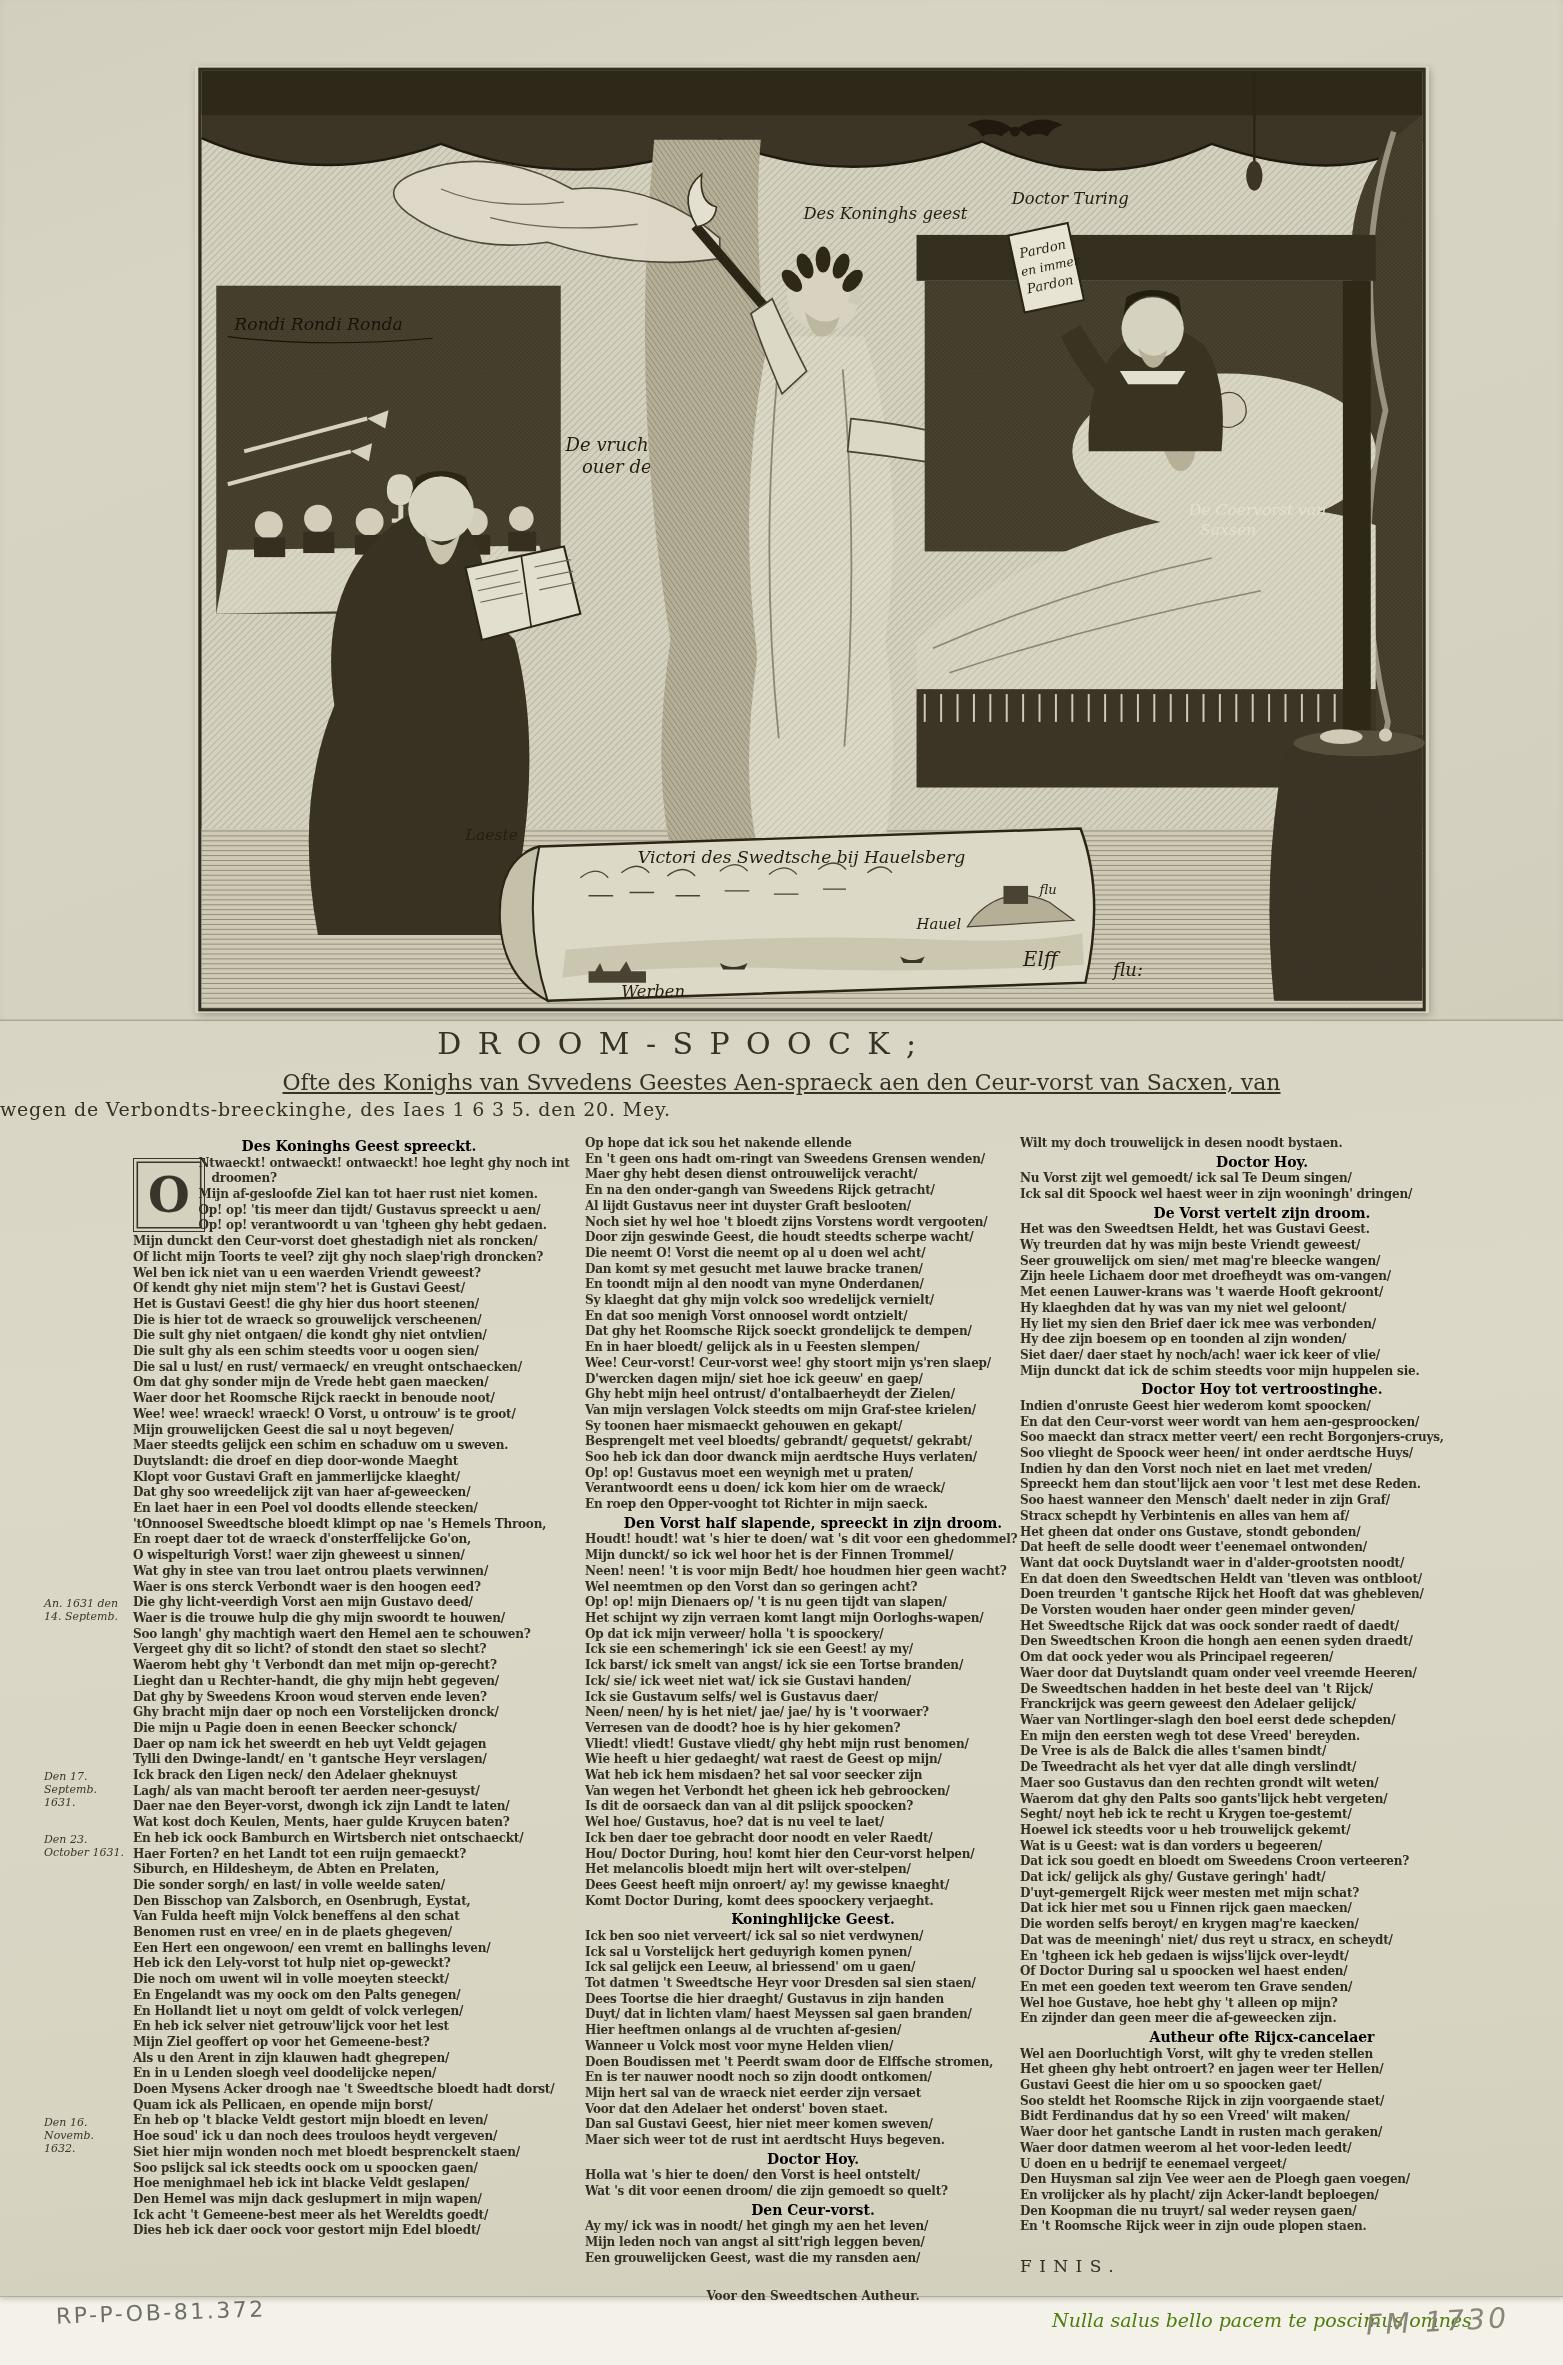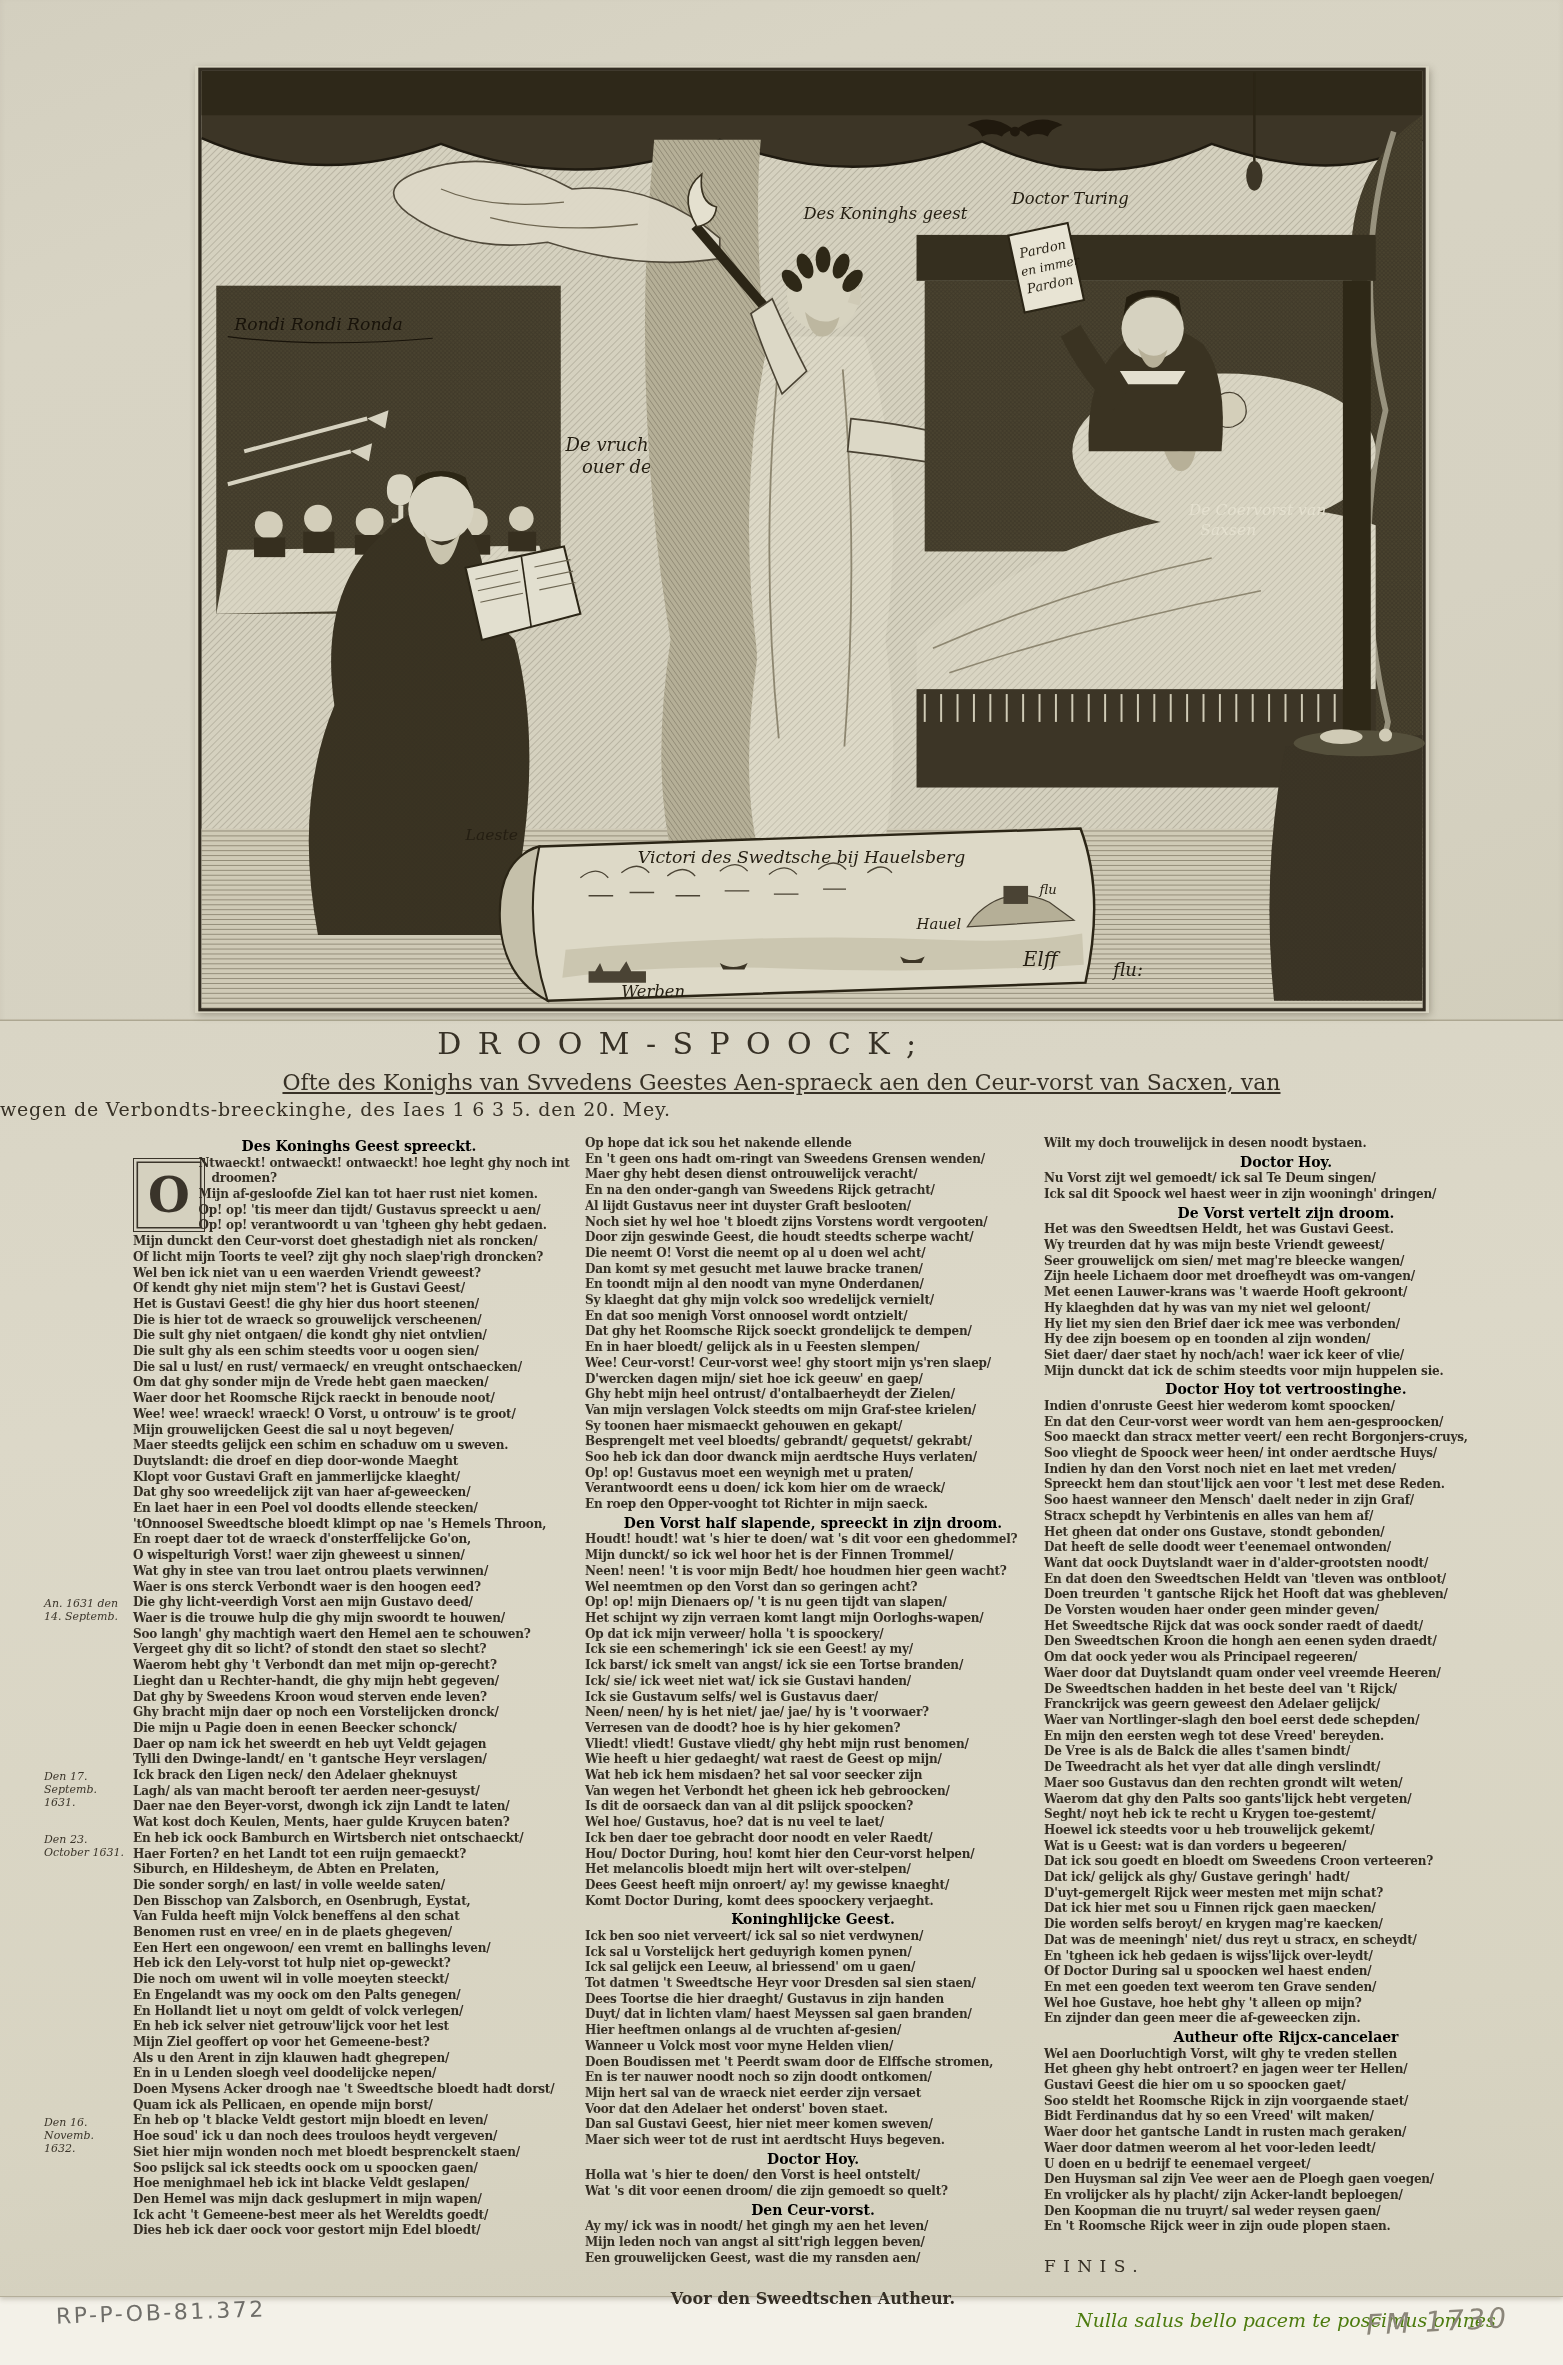--- a/index.html
+++ b/index.html
@@ -41,40 +41,40 @@
     font-size:22px;color:#373126;text-decoration:underline;
   }
   .title-sub2{
     position:absolute;left:0;top:1098px;width:1563px;
     font-size:19px;color:#373126;letter-spacing:0.8px;
   }
   
   .col{position:absolute;top:1136px;}
   .col-left{left:133px;width:452px;}
   .col-mid{left:585px;width:456px;}
-  .col-right{left:1044px;width:484px;}
+  .col-right{left:1020px;width:484px;}
   .blk-l{
     font-size:12px;line-height:15.7px;font-weight:700;
     letter-spacing:-0.2px;color:#342e24;
     padding-left:13px;text-indent:-13px;
   }
   .blk-h{
     font-size:14px;line-height:18px;font-weight:700;text-align:center;
     color:#000000;padding:0.8px 0;
   }
   .blk-c{ 
     font-size:17px;letter-spacing:7.4px;font-weight:400;
     margin-top:21px;color:#342e24;
   }
   .blk-m{ 
     font-size:19px;font-style:italic;text-align:center;font-weight:400;
     margin-top:33px;color:#4d7c0f;
   }
   .blk-f{ 
-    font-size:16px;text-align:center;font-weight:700;margin-top:23px;
+    font-size:12px;text-align:center;font-weight:700;margin-top:23px;
     color:#342e24;
   }
   .lines{position:relative;}
   .dropcap{
     float:left;width:70px;height:72px;margin:2.5px 6.6px 1.6px 0;
     border:1.6px solid #3a342a;box-shadow:inset 0 0 0 2.5px #d8d4c4, inset 0 0 0 4.1px #3a342a;
     display:flex;align-items:center;justify-content:center;
     font-size:48px;font-weight:700;color:#3a342a;background:#d5d1bf;
   }
   .margin-notes{position:absolute;left:-89px;top:0;width:82px;}

